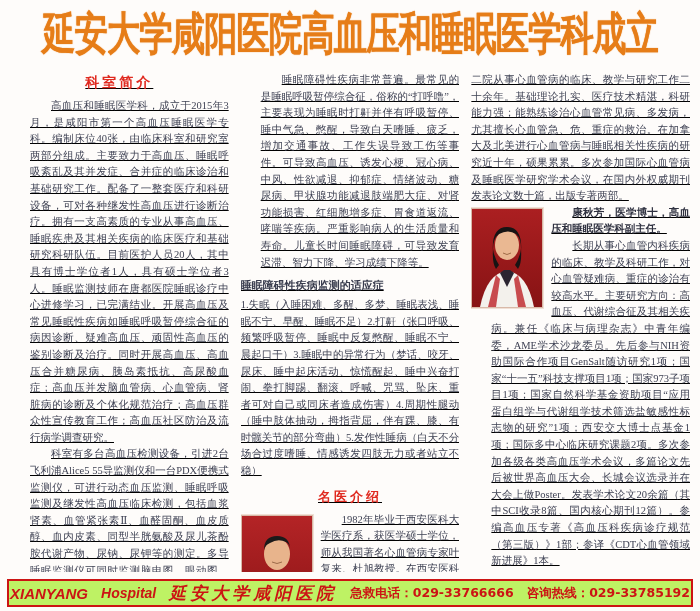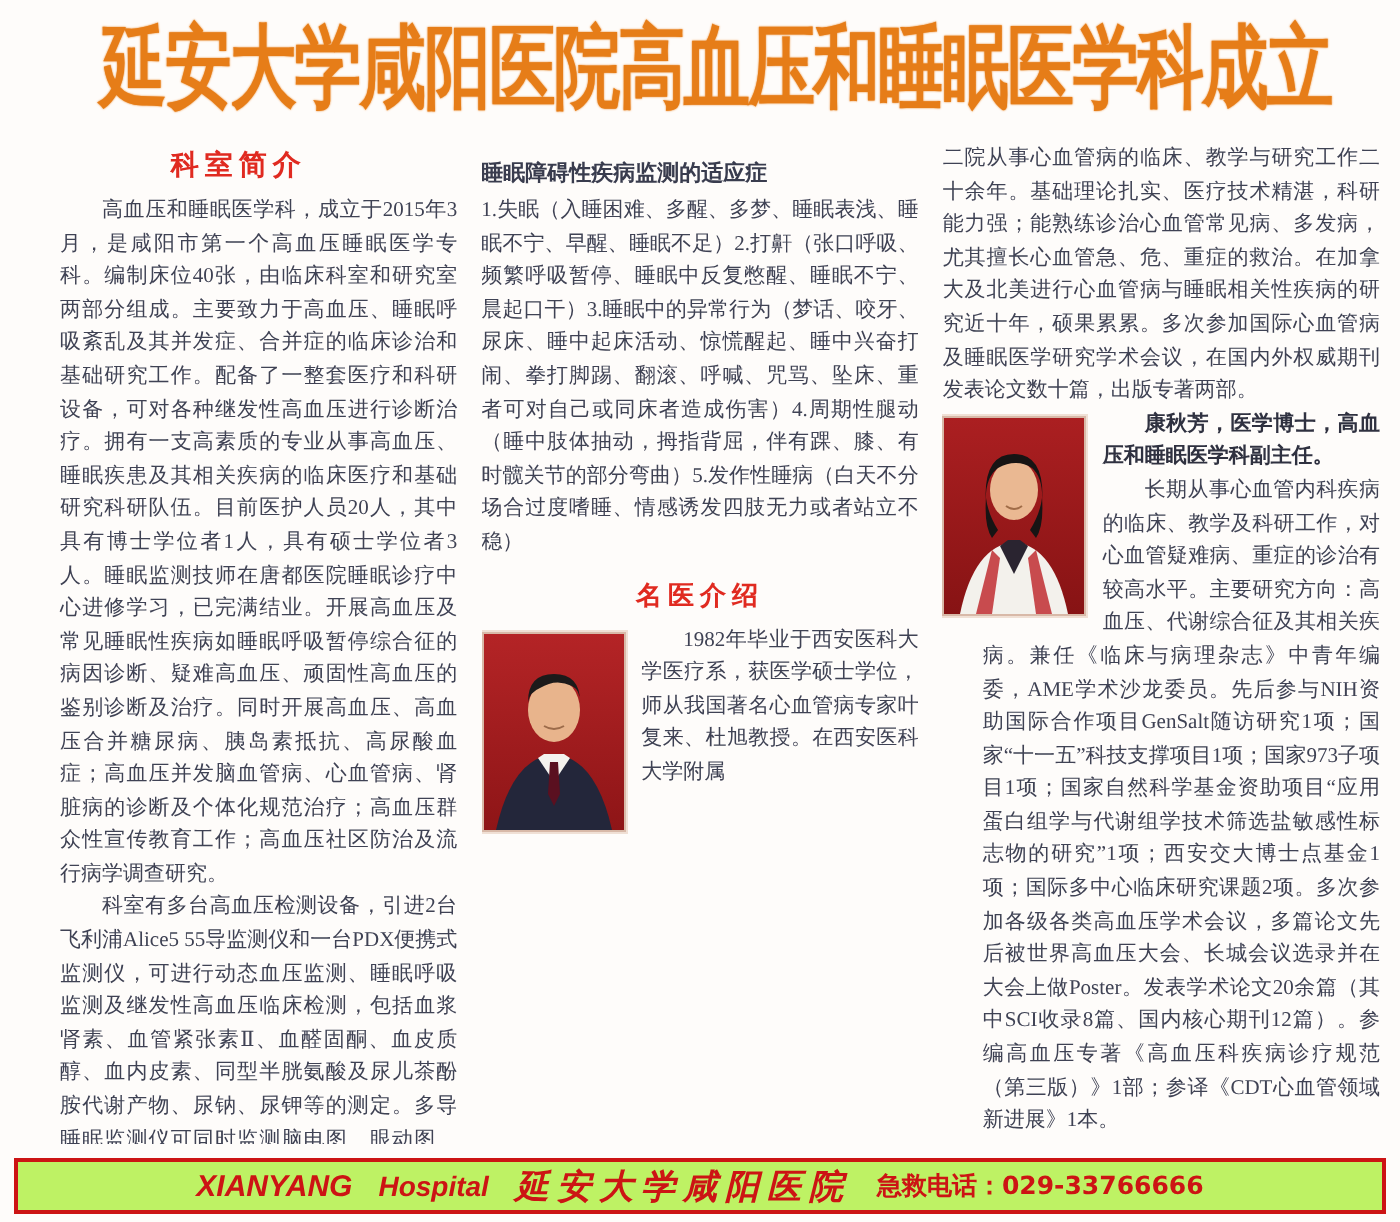--- a/index.html
+++ b/index.html
@@ -1,32 +1,32 @@
 <!DOCTYPE html>
 <html><head>
 <meta charset="utf-8">
 <style>
   html,body{margin:0;padding:0;}
   body{
     width:700px;height:611px;position:relative;overflow:hidden;
     background:#fefcfa;
     font-family:"Liberation Serif","DejaVu Serif",serif;
   }
-  .title-wrap{position:absolute;top:4px;left:0;width:700px;text-align:right;}
+  .title-wrap{position:absolute;top:4px;left:0;width:700px;text-align:center;}
   .title{
     display:inline-block;white-space:nowrap;
     font-size:37px;font-weight:900;color:#e67d18;
     transform:scaleX(.9) scaleY(1.22);transform-origin:center top;
     letter-spacing:-1px;
     text-shadow:0 0 1px #e67d18;
     font-family:"DejaVu Sans","Liberation Sans",sans-serif;
   }
   .columns{
     position:absolute;top:72px;left:10px;width:680px;height:500px;
-    display:flex;gap:12px;
+    display:flex;gap:12px;text-decoration:underline;
   }
   .col{flex:1;min-width:0;overflow:hidden;}
   .body{
     margin:0;font-size:10.5px;line-height:16.6px;color:#3f4254;
     text-align:justify;text-justify:inter-character;word-break:break-all;
   }
   .ind{text-indent:2em;margin-left:20px;}
   .red-h{
     margin:2px 0 6px;text-align:center;
     font-size:14px;font-weight:bold;color:#e02a20;letter-spacing:3px;
@@ -80,20 +80,21 @@
 
 <div class="columns">
 
   <div class="col">
     <h2 class="red-h">科室简介</h2>
     <p class="body ind">高血压和睡眠医学科，成立于2015年3月，是咸阳市第一个高血压睡眠医学专科。编制床位40张，由临床科室和研究室两部分组成。主要致力于高血压、睡眠呼吸紊乱及其并发症、合并症的临床诊治和基础研究工作。配备了一整套医疗和科研设备，可对各种继发性高血压进行诊断治疗。拥有一支高素质的专业从事高血压、睡眠疾患及其相关疾病的临床医疗和基础研究科研队伍。目前医护人员20人，其中具有博士学位者1人，具有硕士学位者3人。睡眠监测技师在唐都医院睡眠诊疗中心进修学习，已完满结业。开展高血压及常见睡眠性疾病如睡眠呼吸暂停综合征的病因诊断、疑难高血压、顽固性高血压的鉴别诊断及治疗。同时开展高血压、高血压合并糖尿病、胰岛素抵抗、高尿酸血症；高血压并发脑血管病、心血管病、肾脏病的诊断及个体化规范治疗；高血压群众性宣传教育工作；高血压社区防治及流行病学调查研究。</p>
     <p class="body ind">科室有多台高血压检测设备，引进2台飞利浦Alice5 55导监测仪和一台PDX便携式监测仪，可进行动态血压监测、睡眠呼吸监测及继发性高血压临床检测，包括血浆肾素、血管紧张素Ⅱ、血醛固酮、血皮质醇、血内皮素、同型半胱氨酸及尿儿茶酚胺代谢产物、尿钠、尿钾等的测定。多导睡眠监测仪可同时监测脑电图、眼动图、下颌肌电图、心电图、口鼻气流、呼吸活动、血氧饱和度、腿动、睡眠体位。利用先进的分子生物学及基因检测技术，将长期致力于盐敏感性高血压、代谢综合征、睡眠呼吸暂停综合征等睡眠性疾病的临床及基础研究。</p>
   </div>
 
   <div class="col">
+    <p class="body ind">睡眠障碍性疾病非常普遍。最常见的是睡眠呼吸暂停综合征，俗称的“打呼噜”，主要表现为睡眠时打鼾并伴有呼吸暂停、睡中气急、憋醒，导致白天嗜睡、疲乏，增加交通事故、工作失误导致工伤等事件。可导致高血压、诱发心梗、冠心病、中风、性欲减退、抑郁症、情绪波动、糖尿病、甲状腺功能减退肢端肥大症、对肾功能损害、红细胞增多症、胃食道返流、哮喘等疾病。严重影响病人的生活质量和寿命。儿童长时间睡眠障碍，可导致发育迟滞、智力下降、学习成绩下降等。</p>
     <h3 class="dark-h second">睡眠障碍性疾病监测的适应症</h3>
     <p class="body">1.失眠（入睡困难、多醒、多梦、睡眠表浅、睡眠不宁、早醒、睡眠不足）2.打鼾（张口呼吸、频繁呼吸暂停、睡眠中反复憋醒、睡眠不宁、晨起口干）3.睡眠中的异常行为（梦话、咬牙、尿床、睡中起床活动、惊慌醒起、睡中兴奋打闹、拳打脚踢、翻滚、呼喊、咒骂、坠床、重者可对自己或同床者造成伤害）4.周期性腿动（睡中肢体抽动，拇指背屈，伴有踝、膝、有时髋关节的部分弯曲）5.发作性睡病（白天不分场合过度嗜睡、情感诱发四肢无力或者站立不稳）</p>
     <h2 class="red-h docs">名医介绍</h2>
     <div class="doc-flow">
       <svg class="photo" viewBox="0 0 70 98" xmlns="http://www.w3.org/2000/svg">
         <defs>
           <linearGradient id="bgm" x1="0" y1="0" x2="0" y2="1">
             <stop offset="0" stop-color="#b42426"></stop>
               <stop offset="1" stop-color="#8e1517"></stop>
           </linearGradient>
@@ -137,13 +138,14 @@
     <p class="phone">科室电话：029-33785491</p>
 
   </div>
 </div>
 
 <div class="banner">
   <span class="en">XIANYANG</span>
   <span class="en2">Hospital</span>
   <span class="cn">延安大学咸阳医院</span>
   <span class="tel">急救电话：029-33766666</span>
+  <span class="tel">咨询热线：029-33785192</span>
 </div>
 
 </body></html>

